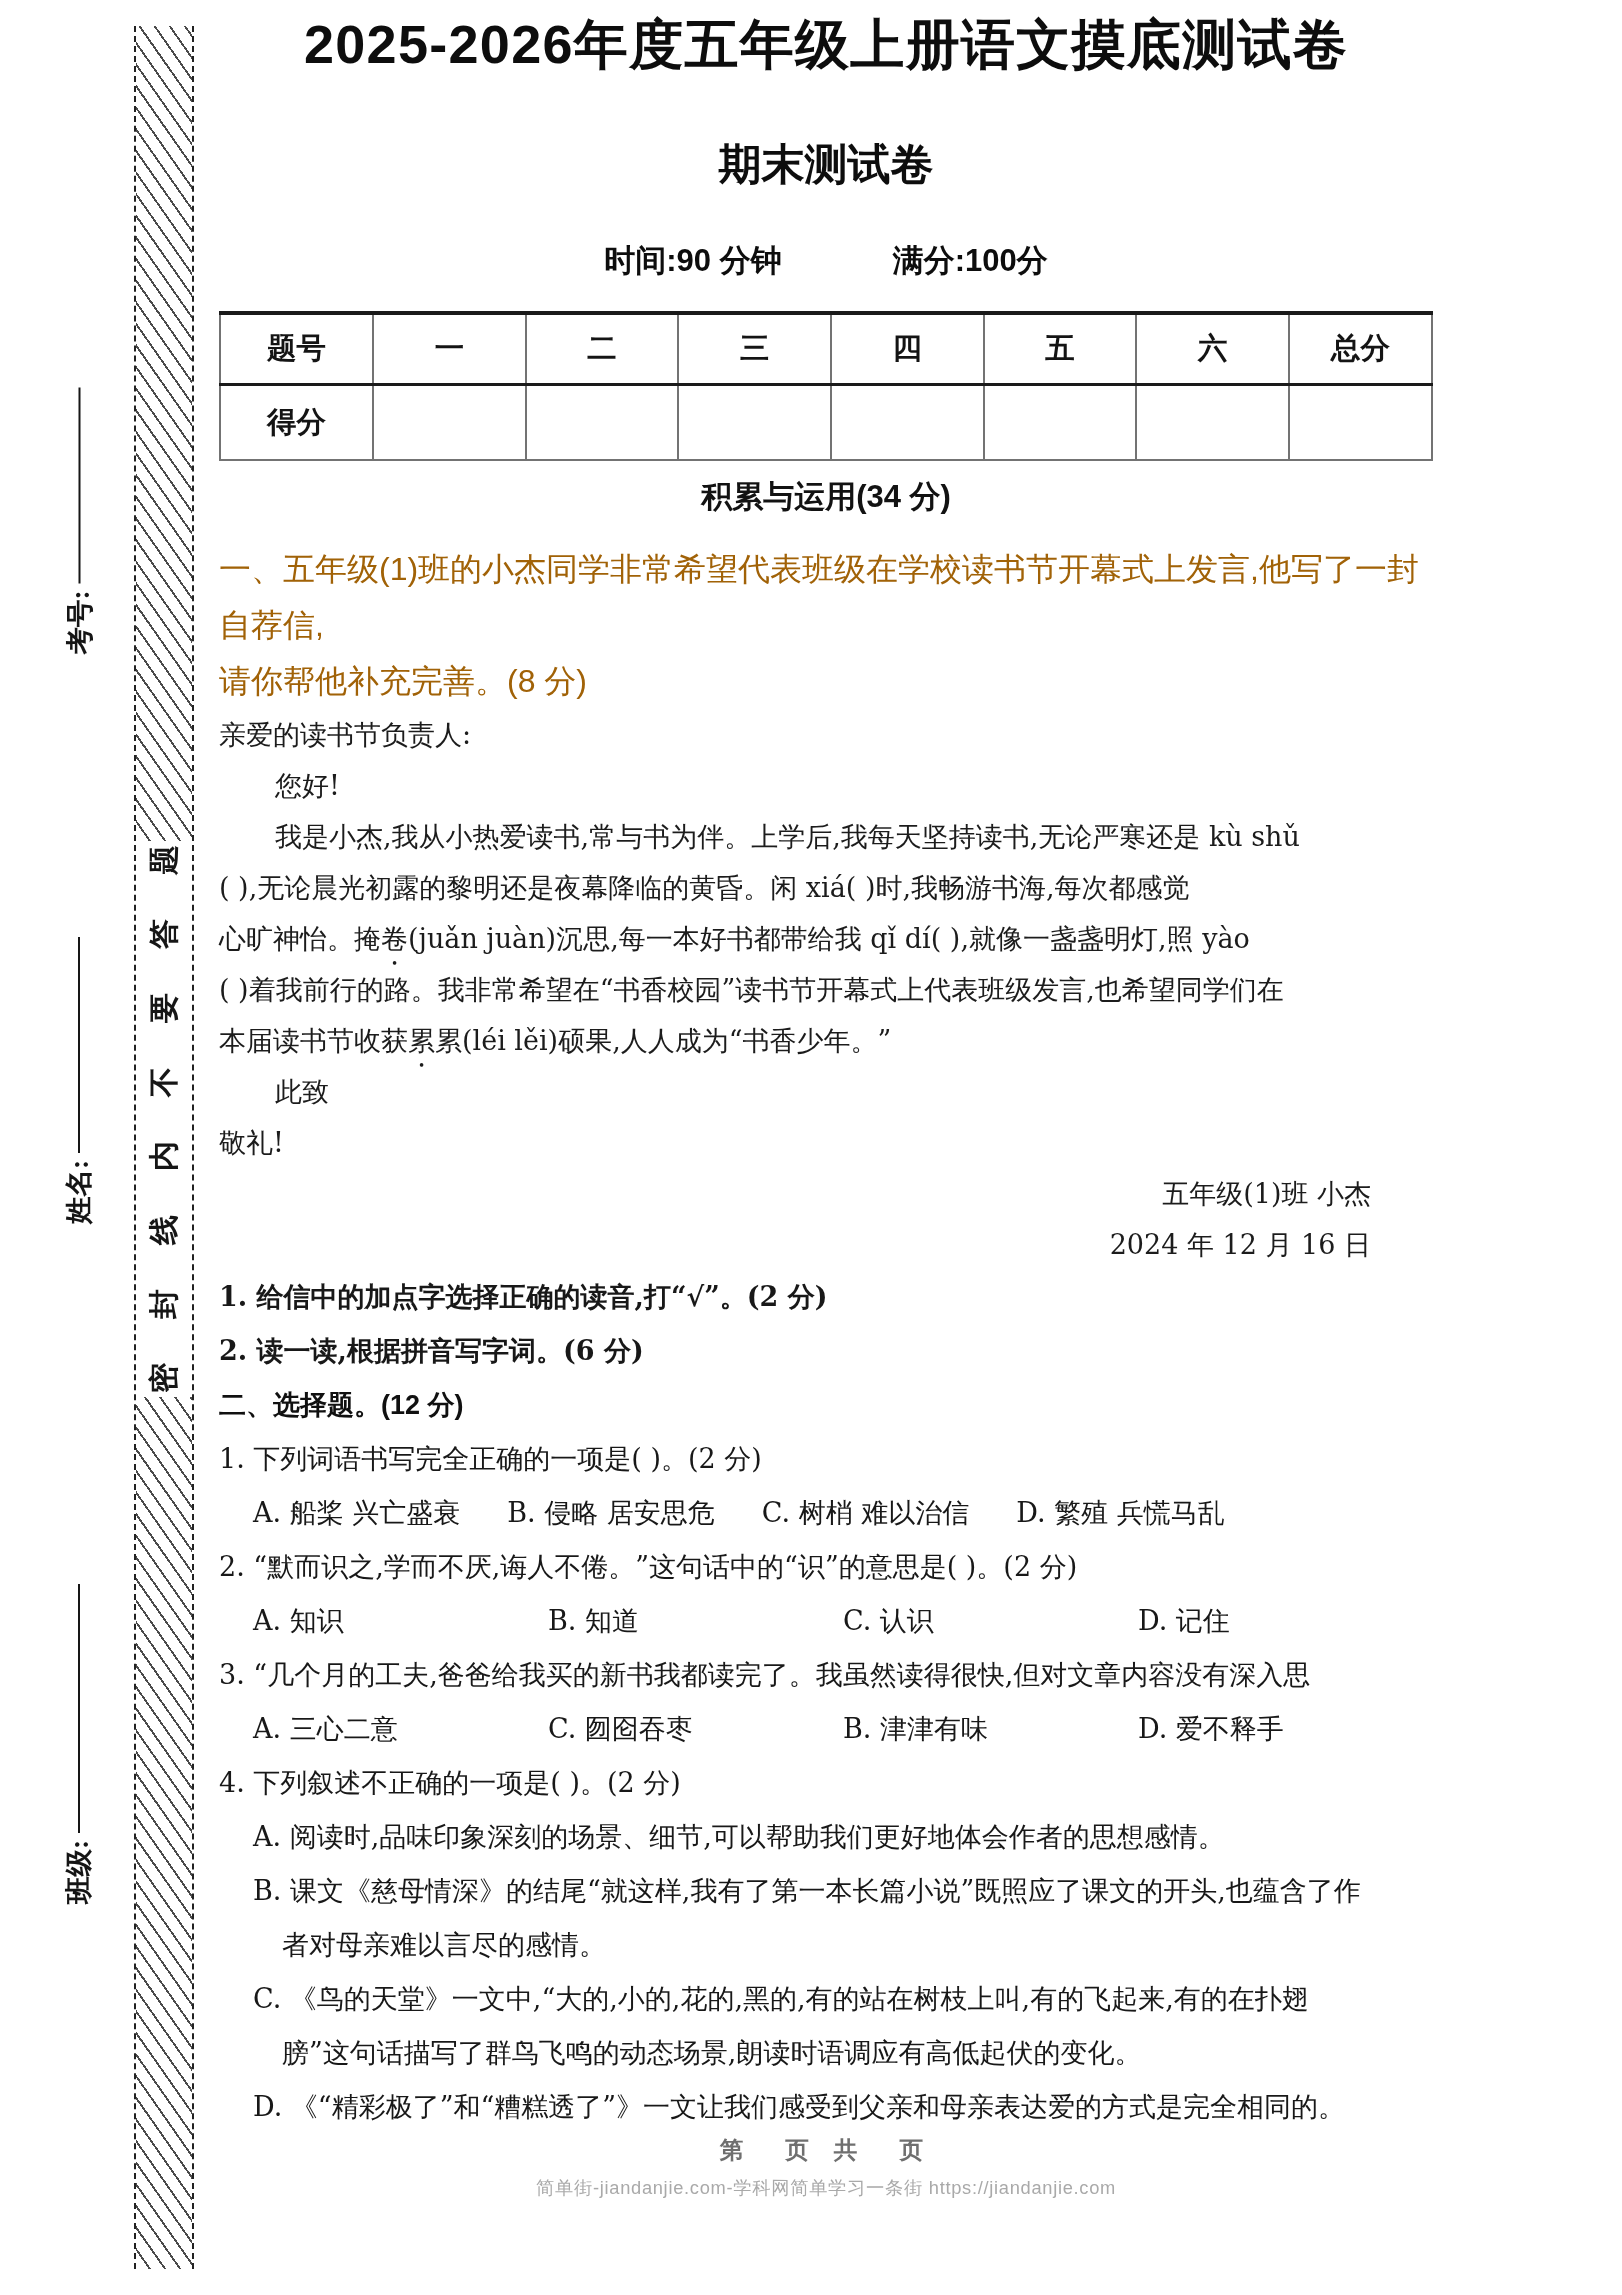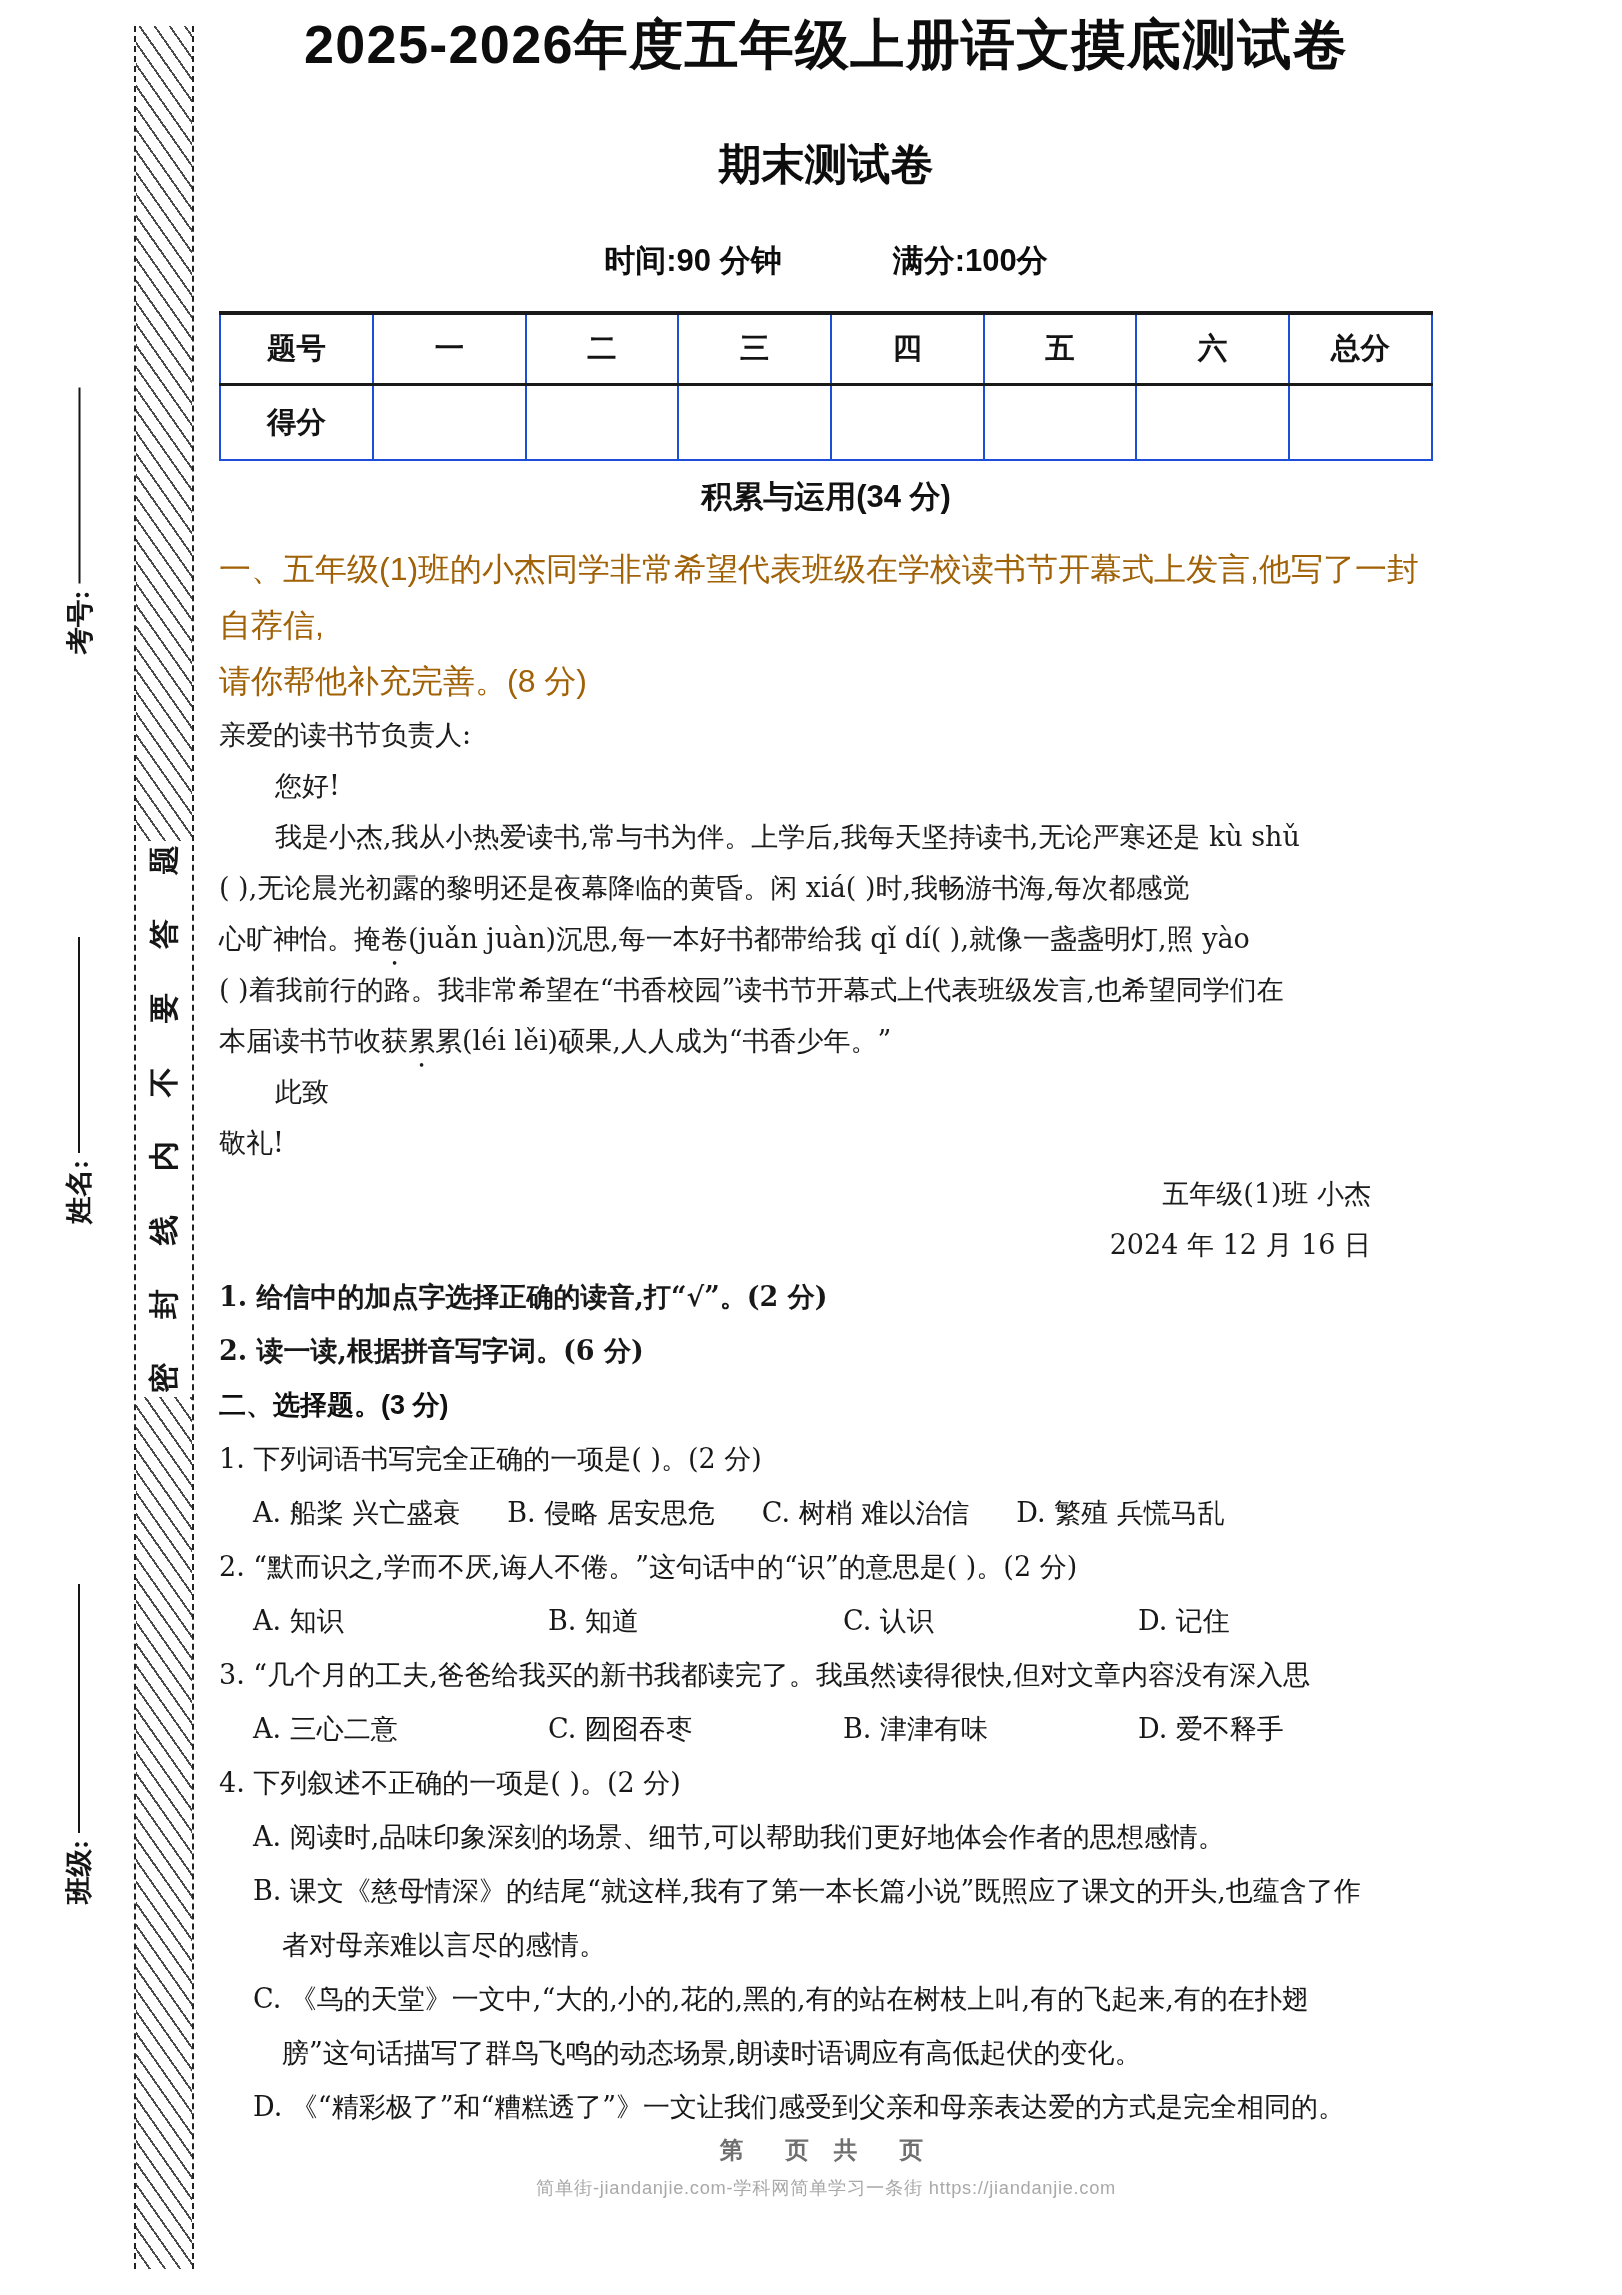--- a/index.html
+++ b/index.html
@@ -53,21 +53,21 @@
   .subtitle{margin-top:72px;text-align:center;font-size:43px;line-height:1;font-weight:800;color:#0d0d0d;}
   .time-row{
     margin-top:59px;display:flex;justify-content:center;gap:111px;
     font-size:31px;font-weight:800;line-height:1;color:#0d0d0d;
   }
 
   table.score{
     margin-top:35px;width:100%;border-collapse:collapse;table-layout:fixed;
   }
   table.score td,table.score th{
-    border:2px solid #1d4ed8;font-size:29.4px;font-weight:700;text-align:center;
+    border:2px solid #737373;font-size:29.4px;font-weight:700;text-align:center;
     color:#141414;padding:0;
   }
   table.score tr.head td{height:68px;border-top:4.6px solid #1a1a1a;border-bottom:3.9px solid #1a1a1a;}
   table.score tr.body td{height:73px;}
   table.score td:first-child{width:151px;}
   table.score td:last-child{width:141px;}
 
   .sec-heading{
     margin-top:19.6px;text-align:center;font-size:31px;font-weight:800;line-height:1;color:#121212;
   }
@@ -191,21 +191,21 @@
       <div class="indent">此致</div>
       <div>敬礼!</div>
       <div class="sig">五年级(1)班   小杰</div>
       <div class="date">2024 年 12 月 16 日</div>
     </div>
 
     <div class="qblock">
       <div class="semibold">1. 给信中的加点字选择正确的读音,打“√”。(2 分)</div>
       <div class="semibold">2. 读一读,根据拼音写字词。(6 分)</div>
 
-      <div class="bold-head">二、选择题。(3 分)</div>
+      <div class="bold-head">二、选择题。(12 分)</div>
 
       <div>1. 下列词语书写完全正确的一项是(      )。(2 分)</div>
       <div class="opt-row words opt-indent">
         <span>A. 船桨  兴亡盛衰</span>
         <span>B. 侵略  居安思危</span>
         <span>C. 树梢  难以治信</span>
         <span>D. 繁殖  兵慌马乱</span>
       </div>
 
       <div>2. “默而识之,学而不厌,诲人不倦。”这句话中的“识”的意思是(      )。(2 分)</div>

